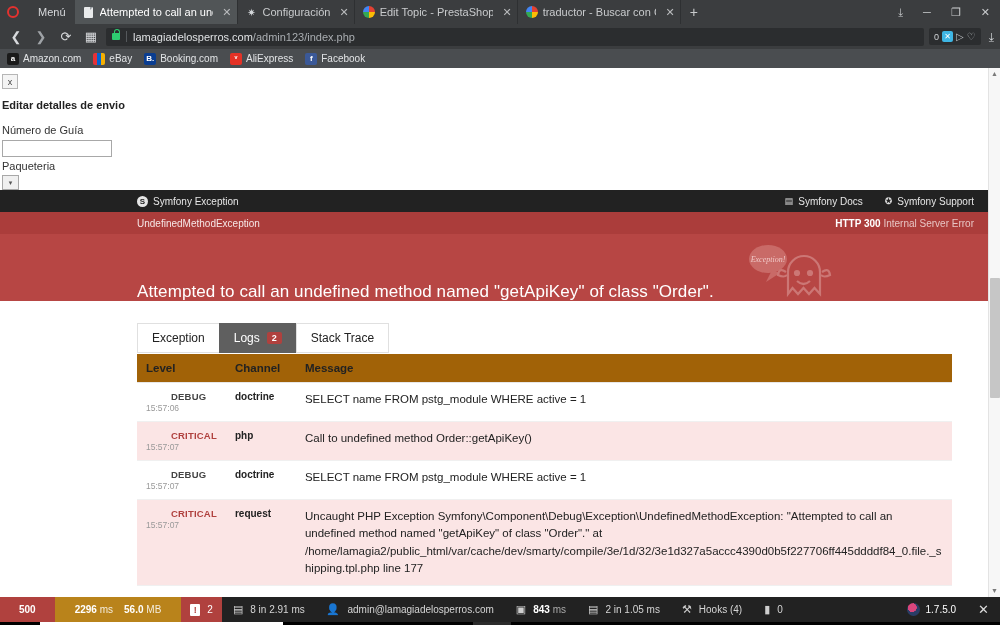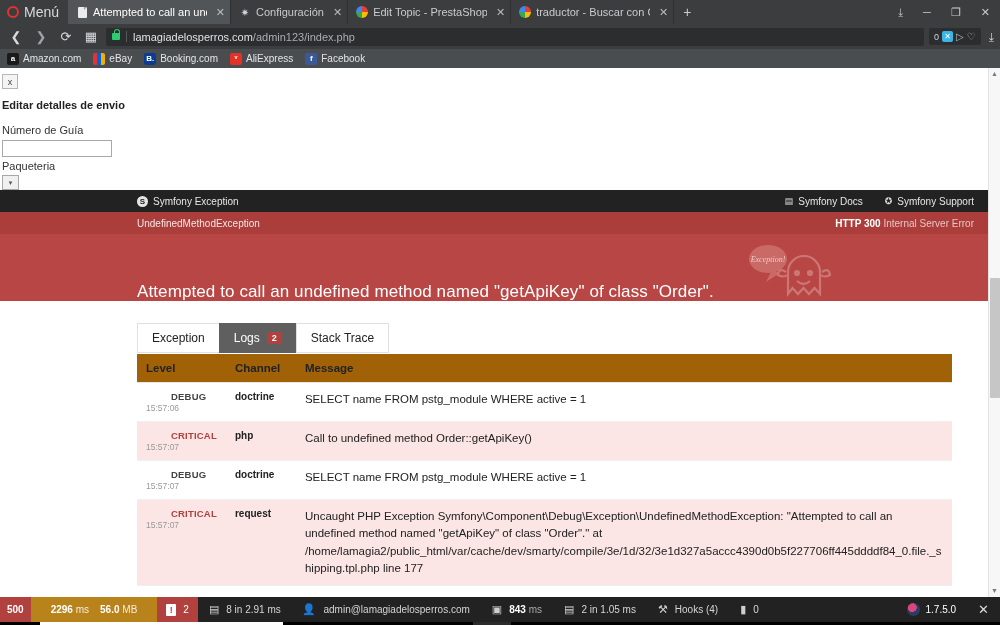--- a/index.html
+++ b/index.html
@@ -9,22 +9,22 @@
     overflow: hidden; background: #fff;
   }
   .screen { position: relative; width: 1000px; height: 625px; }
 
   
   .tabstrip {
     height: 24px; background: #3b3d3f; display: flex; align-items: stretch;
     position: relative;
   }
   .menu-btn {
-    display: flex; align-items: center; gap: 5px; padding: 0 9px 0 7px;
-    color: #d7d9dc; font-size: 14px; height: 24px;
+    display: flex; align-items: center; gap: 19px; padding: 0 9px 0 7px;
+    color: #d7d9dc; font-size: 11px; height: 24px;
   }
   .opera-logo {
     width: 12px; height: 12px; border-radius: 50%;
     border: 2.5px solid #e3322f; background: transparent;
   }
   .tab {
     display: flex; align-items: center; gap: 5px;
     padding: 0 5px 0 8px; min-width: 60px; max-width: 163px;
     height: 24px; color: #c9cbcd; font-size: 11px;
     border-right: 1px solid #2e3032; position: relative;
@@ -220,21 +220,21 @@
     background: #c6c6c6; border-radius: 1px;
   }
 
   
   .dbgbar {
     height: 25px; background: #222; display: flex; align-items: center;
     color: #ddd; font-size: 10px; overflow: hidden;
   }
   .dbg-500 {
     background: #b0413e; color: #fff; font-weight: bold; font-size: 10px;
-    padding: 0 7px; height: 25px; line-height: 25px;
+    padding: 0 19px; height: 25px; line-height: 25px;
   }
   .dbg-time {
     background: #b9831b; color: #fff; padding: 0 20px; height: 25px;
     line-height: 25px; display: flex; align-items: center; gap: 11px;
   }
   .dbg-time b { font-weight: bold; }
   .dbg-time i { font-style: normal; opacity: .85; }
   .dbg-err {
     background: #b0413e; color: #fff; padding: 0 9px; height: 25px;
     display: flex; align-items: center; gap: 7px;

